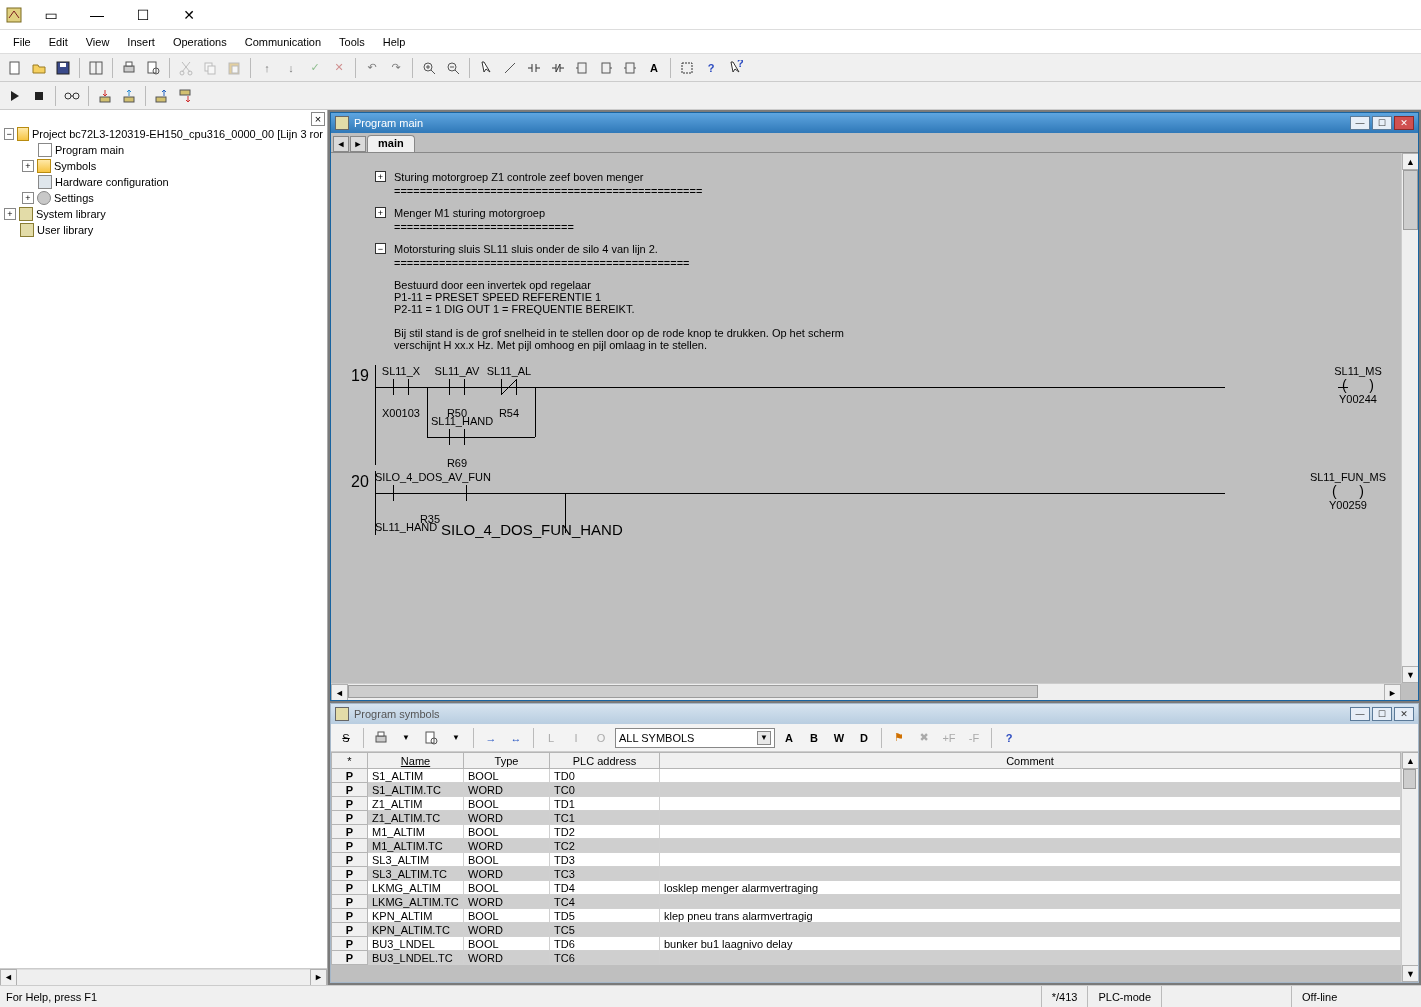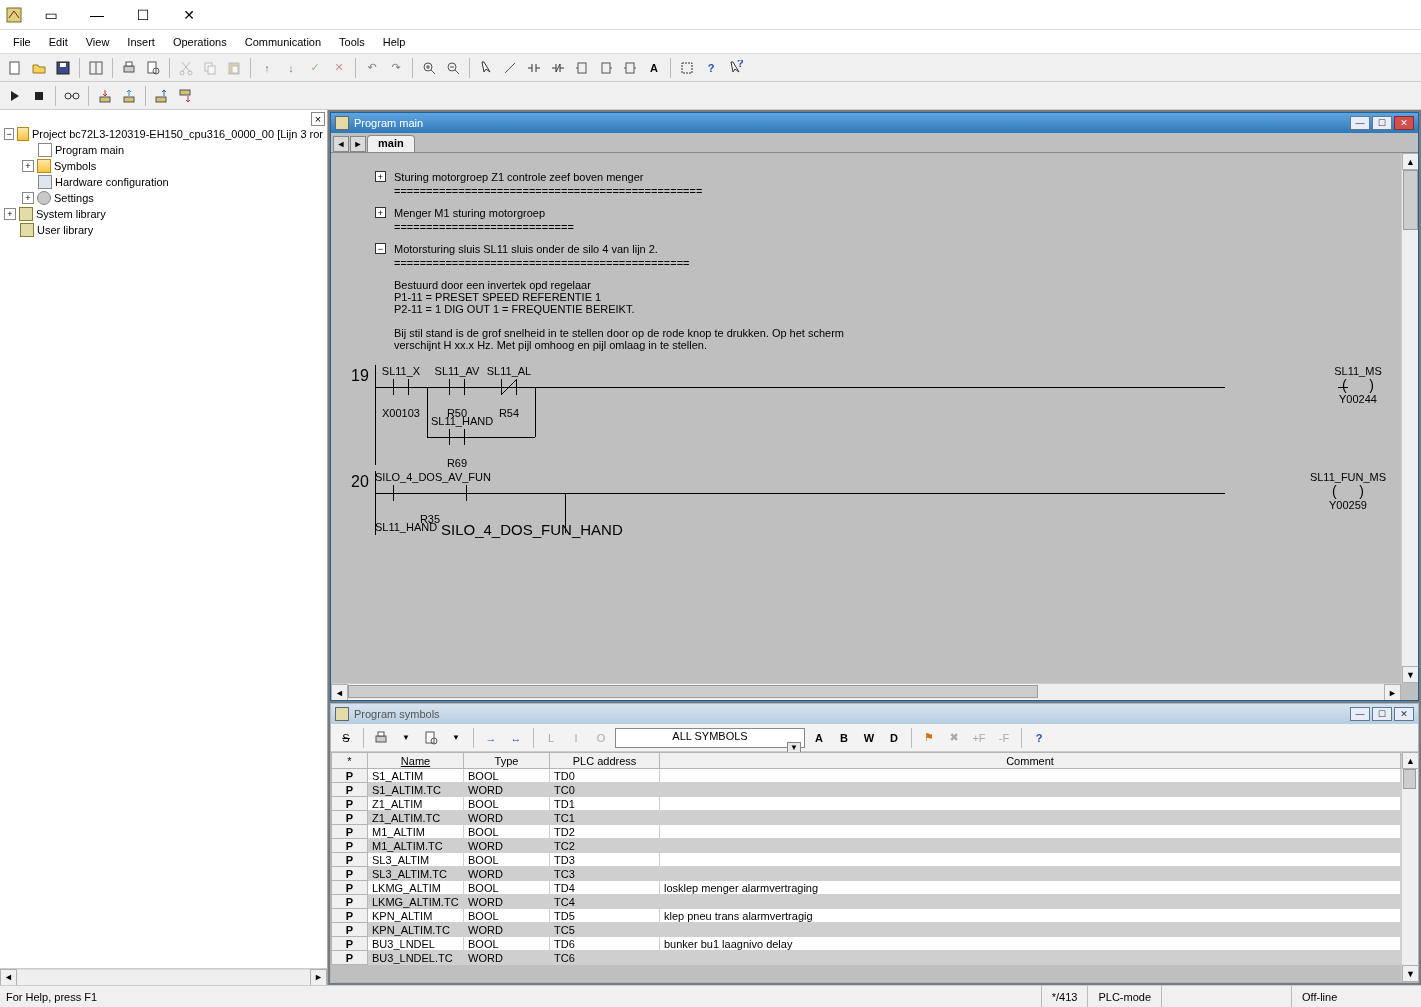--- a/index.html
+++ b/index.html
@@ -80,21 +80,21 @@
 .coil .lbl{font-size:11px;white-space:nowrap;}
 .coil .sym{height:16px;position:relative;}
 .coil .sym .paren{position:absolute;top:0;font-size:14px;}
 .coil .addr{font-size:11px;}
 
 .vline{position:absolute;width:1px;background:#000;}
 
 .sym-toolbar{height:28px;background:#f3f3f3;border-bottom:1px solid #ccc;display:flex;align-items:center;padding:0 4px;gap:3px;}
 .sym-toolbar .btn{width:22px;height:22px;display:flex;align-items:center;justify-content:center;}
 .sym-toolbar .btn.bold{font-weight:bold;}
-.sym-toolbar .sel{height:20px;border:1px solid #888;background:#fff;padding:1px 3px;display:flex;align-items:center;width:190px;font-size:11px;flex-direction:column;}
+.sym-toolbar .sel{height:20px;border:1px solid #888;background:#fff;padding:1px 3px;display:flex;align-items:center;width:160px;font-size:11px;}
 .sym-toolbar .sel .dd{margin-left:auto;width:14px;height:14px;background:#e8e8e8;border:1px solid #888;display:flex;align-items:center;justify-content:center;font-size:8px;}
 .sym-toolbar .grey{color:#aaa;}
 
 .sym-body{flex:1;display:flex;overflow:hidden;}
 .grid{flex:1;overflow:hidden;}
 .grid table{border-collapse:collapse;width:100%;}
 .grid th{background:#f0f0f0;border:1px solid #b5b5b5;font-weight:normal;font-size:11px;height:16px;position:relative;}
 .grid th.star{width:36px;}
 .grid th.name{width:96px;text-decoration:underline;}
 .grid th.type{width:86px;text-align:center;}

